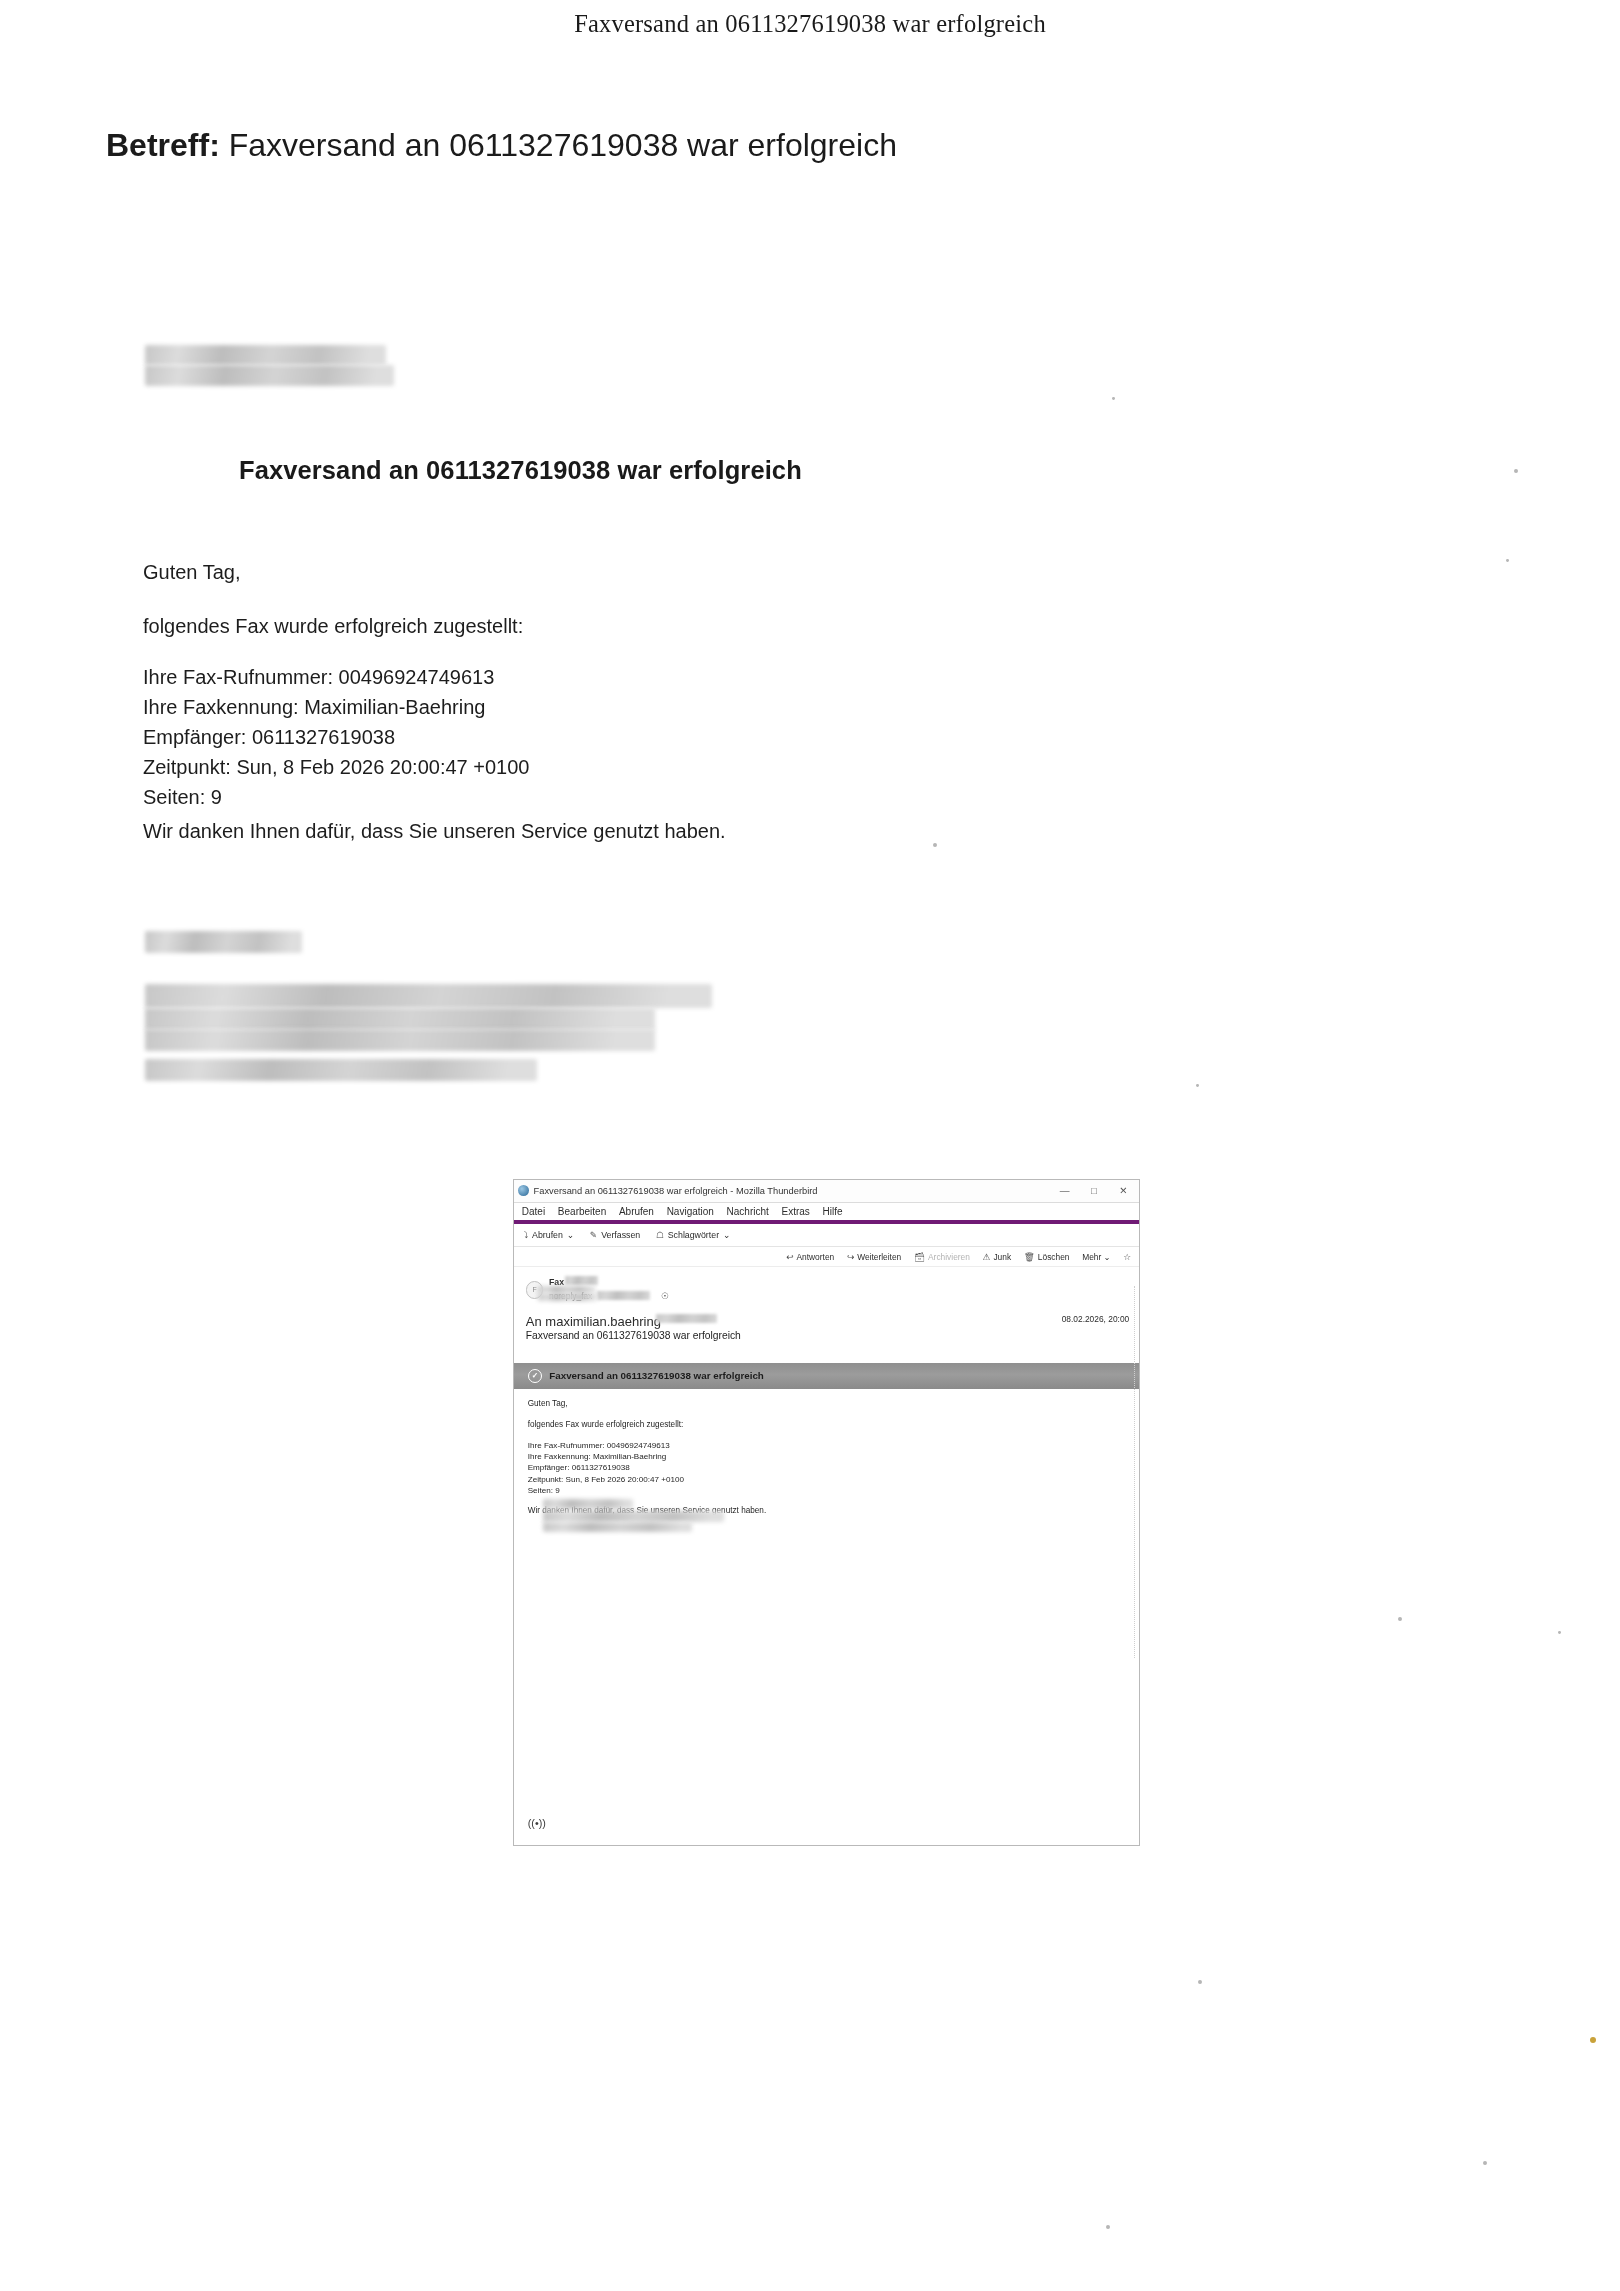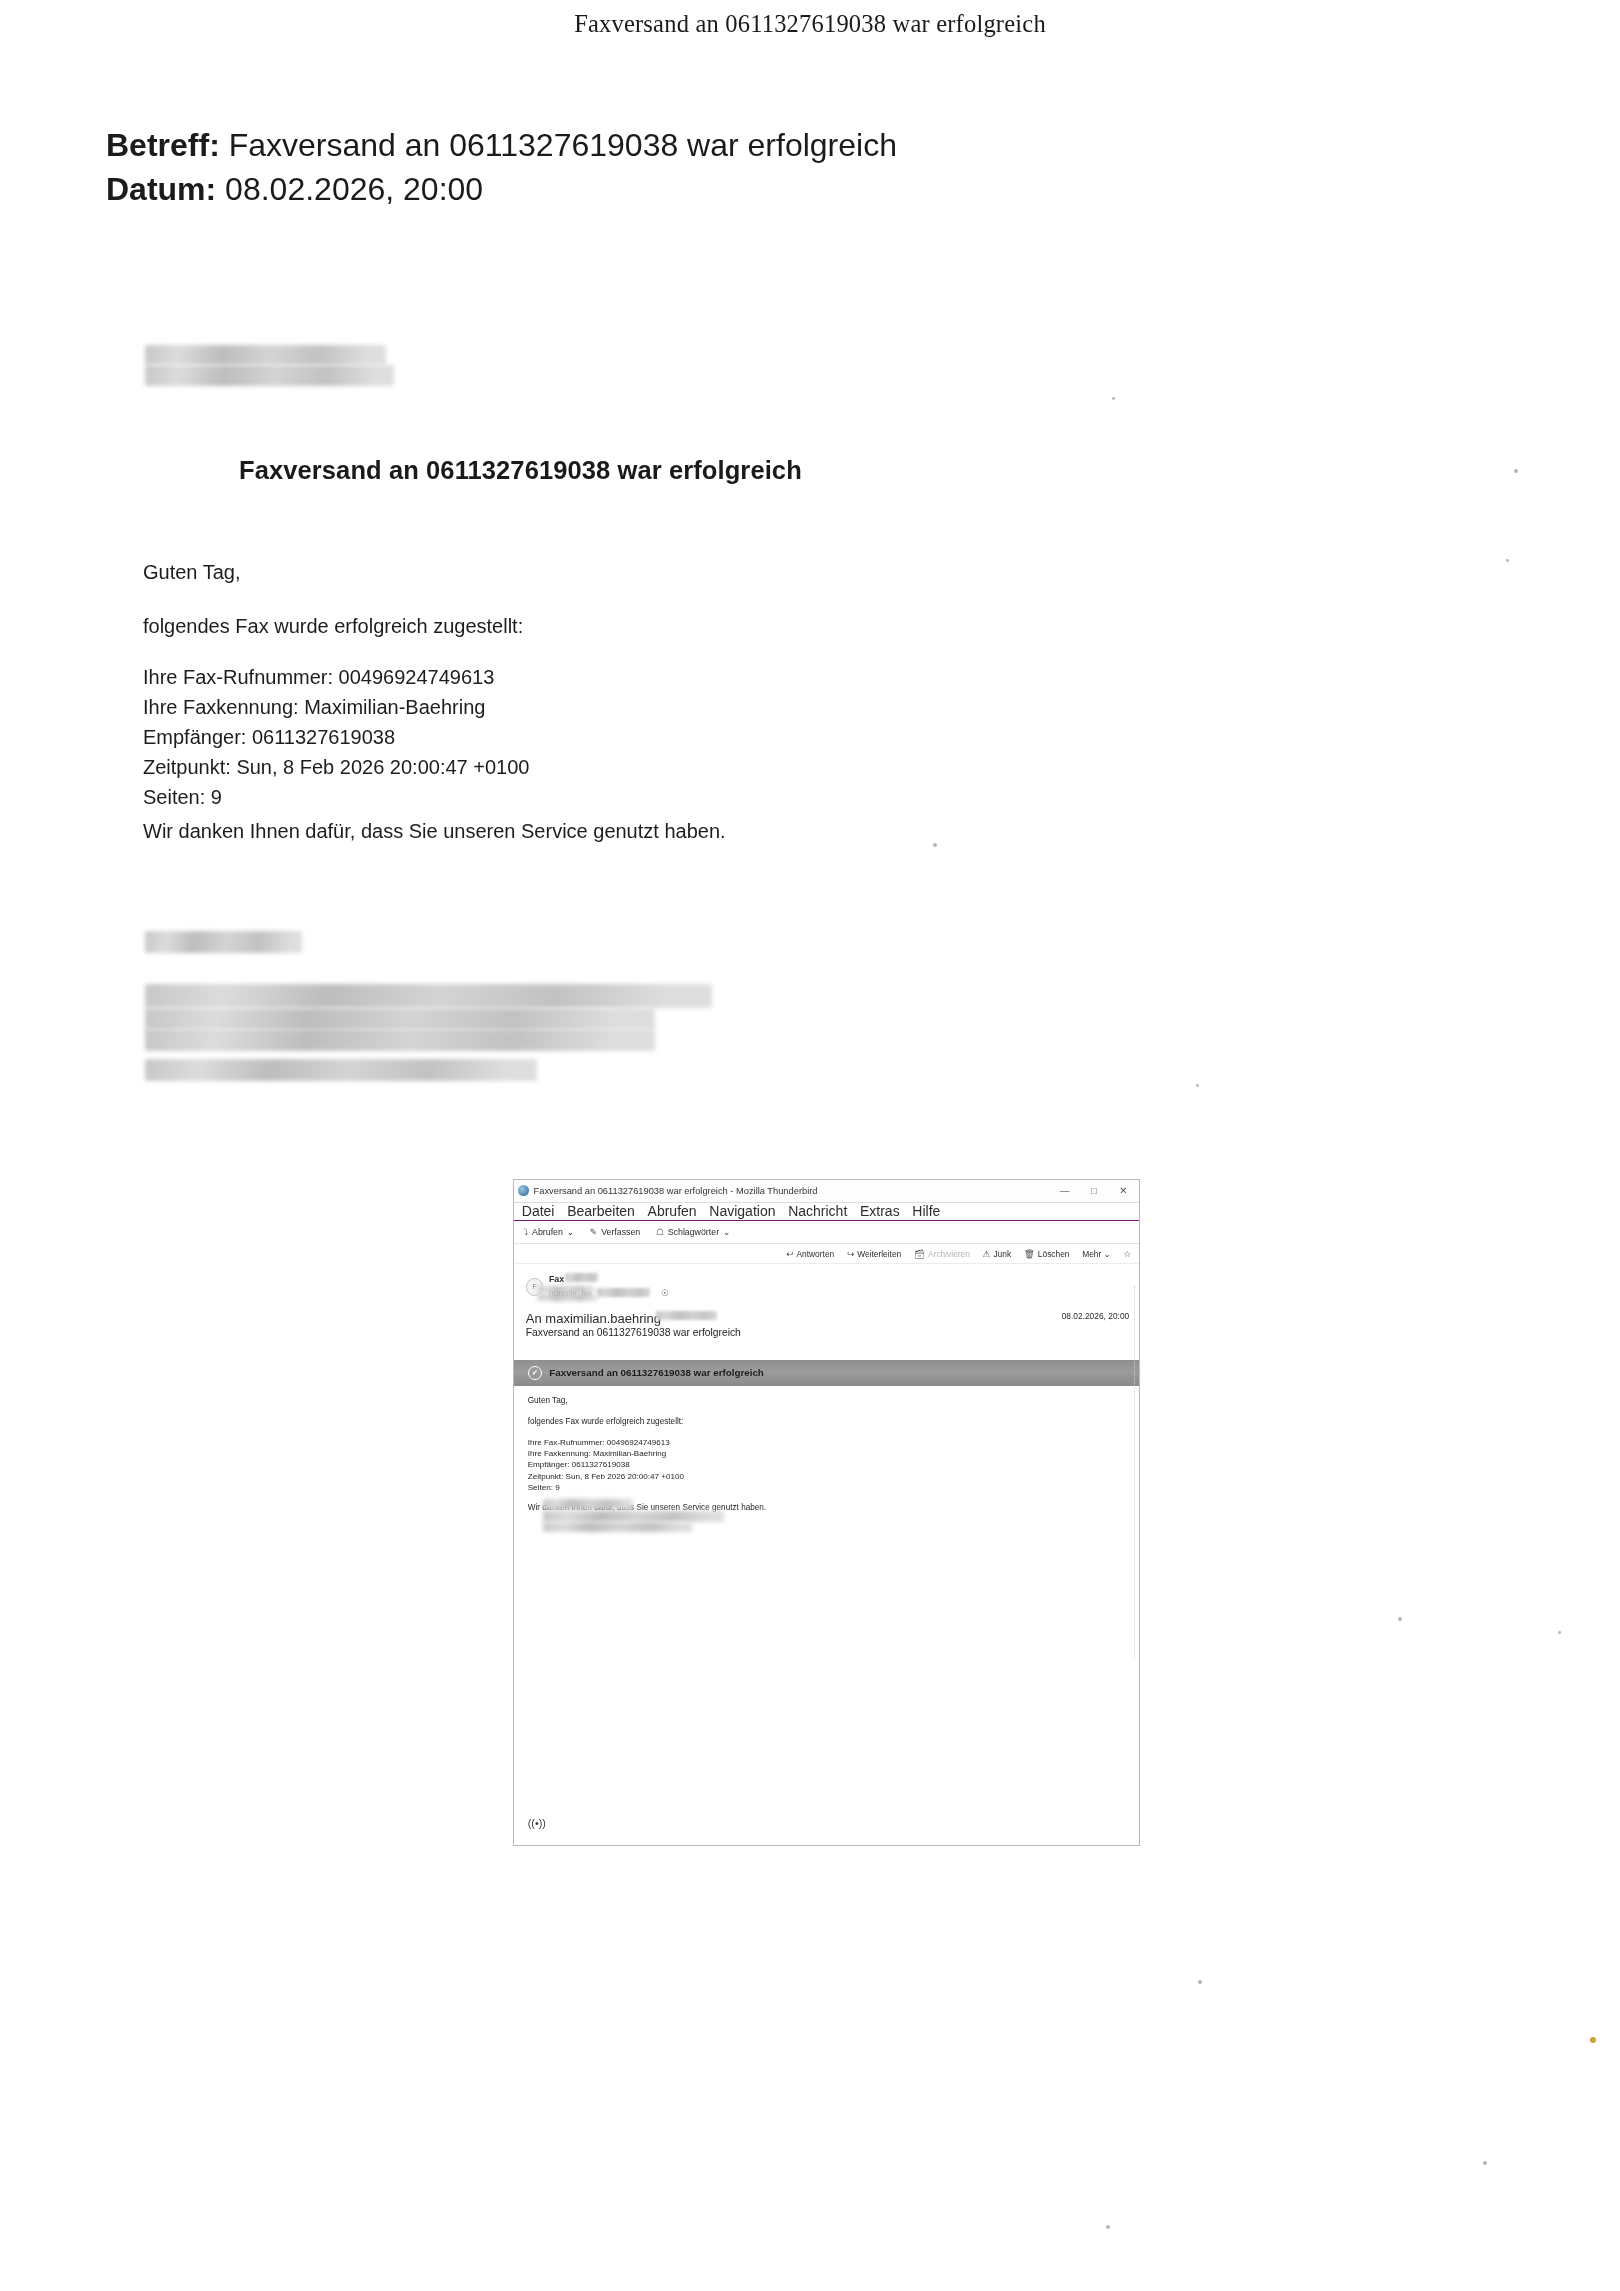--- a/index.html
+++ b/index.html
@@ -117,23 +117,23 @@
   .tb-title { flex: 1; white-space: nowrap; overflow: hidden; color: #333; }
   .tb-winbtns { display: flex; gap: 17.6px; align-items: center; margin-right: 5.9px; color:#555; font-size: 9.8px;}
   .tb-winbtn { width: 11.8px; text-align: center; cursor: default; }
 
   .tb-menubar {
     height: 17.6px;
     display: flex;
     align-items: center;
     gap: 12.7px;
     padding: 0 7.8px;
-    font-size: 14px;
+    font-size: 10px;
     color: #2d2d2d;
-    border-bottom: 1px solid #701a75;
+    border-bottom: 4px solid #701a75;
   }
   .tb-toolbar {
     height: 21.6px;
     display: flex;
     align-items: center;
     gap: 15.7px;
     padding: 0 9.8px;
     font-size: 8.8px;
     color: #2b2b2b;
     border-bottom: 1px solid #e4e4e4;
@@ -198,24 +198,20 @@
 </style>
 </head>
 <body>
 
 <div class="page-header">Faxversand an 0611327619038 war erfolgreich</div>
 
 <div class="meta-block">
   <div class="meta-row">
     <span class="meta-label">Betreff:</span>
     <span class="meta-value">Faxversand an 0611327619038 war erfolgreich</span>
-  </div>
-  <div class="meta-row">
-    <span class="meta-label">Datum:</span>
-    <span class="meta-value">08.02.2026, 20:00</span>
   </div>
 </div>
 
 <div class="redact-block" style="left:145px; top:345px; width:241px; height:19.6px;"></div>
 <div class="redact-block" style="left:145px; top:365px; width:249px; height:20.6px;"></div>
 
 <div class="mail-title">Faxversand an 0611327619038 war erfolgreich</div>
 
 <div class="body-text bt-greeting">Guten Tag,</div>
 <div class="body-text bt-intro">folgendes Fax wurde erfolgreich zugestellt:</div>

